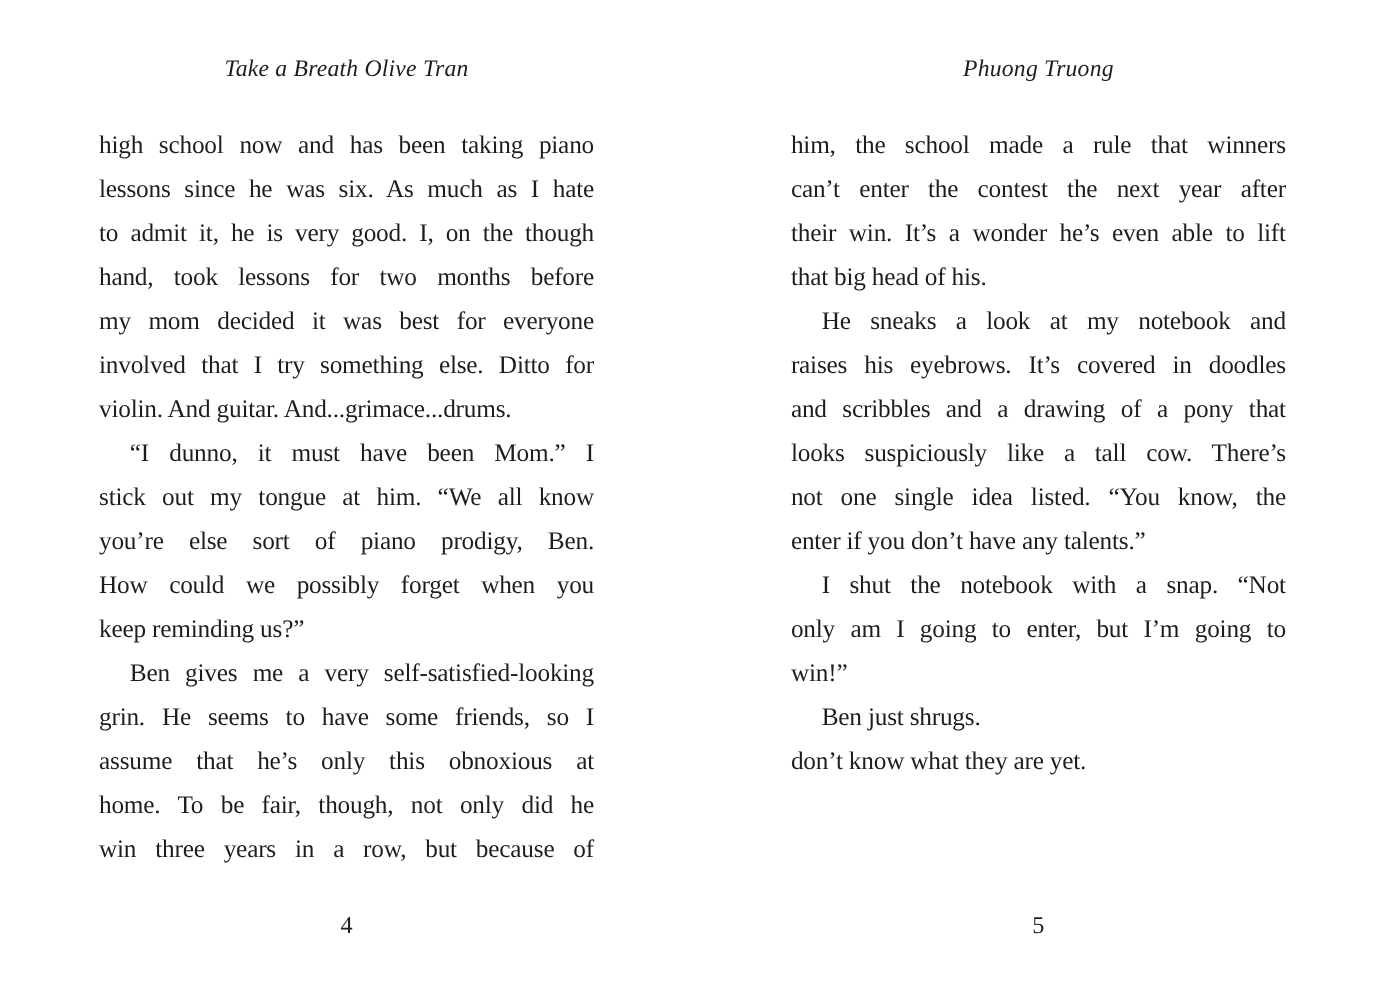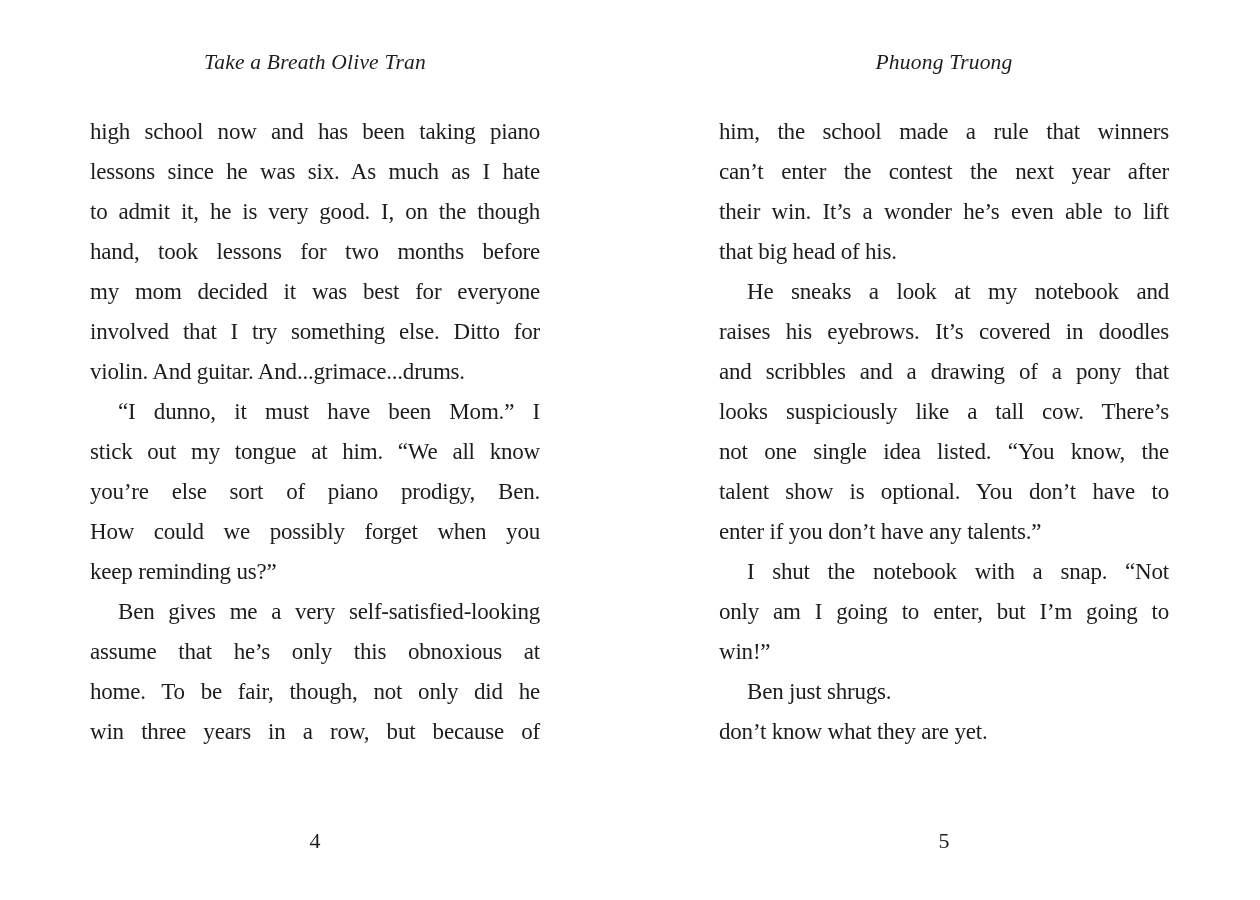--- a/index.html
+++ b/index.html
@@ -87,40 +87,40 @@
         <div class="text-line justify"><span>hand, took lessons for two months before</span></div>
         <div class="text-line justify"><span>my mom decided it was best for everyone</span></div>
         <div class="text-line justify"><span>involved that I try something else. Ditto for</span></div>
         <div class="text-line last"><span>violin. And guitar. And...grimace...drums.</span></div>
         <div class="text-line justify indent"><span>“I dunno, it must have been Mom.” I</span></div>
         <div class="text-line justify"><span>stick out my tongue at him. “We all know</span></div>
         <div class="text-line justify"><span>you’re else sort of piano prodigy, Ben.</span></div>
         <div class="text-line justify"><span>How could we possibly forget when you</span></div>
         <div class="text-line last"><span>keep reminding us?”</span></div>
         <div class="text-line justify indent"><span>Ben gives me a very self-satisfied-looking</span></div>
+        <div class="text-line justify"><span>grin. He seems to have some friends, so I</span></div>
         <div class="text-line justify"><span>assume that he’s only this obnoxious at</span></div>
         <div class="text-line justify"><span>home. To be fair, though, not only did he</span></div>
         <div class="text-line justify"><span>win three years in a row, but because of</span></div>
       </div>
     <footer class="page-number">4</footer>
   </section>
 
   <section class="page page-right">
     <header class="running-header">Phuong Truong</header>
     <div class="page-body">
         <div class="text-line justify"><span>him, the school made a rule that winners</span></div>
         <div class="text-line justify"><span>can’t enter the contest the next year after</span></div>
         <div class="text-line justify"><span>their win. It’s a wonder he’s even able to lift</span></div>
         <div class="text-line last"><span>that big head of his.</span></div>
         <div class="text-line justify indent"><span>He sneaks a look at my notebook and</span></div>
         <div class="text-line justify"><span>raises his eyebrows. It’s covered in doodles</span></div>
         <div class="text-line justify"><span>and scribbles and a drawing of a pony that</span></div>
         <div class="text-line justify"><span>looks suspiciously like a tall cow. There’s</span></div>
         <div class="text-line justify"><span>not one single idea listed. “You know, the</span></div>
-        <div class="text-line justify"><span>talent show is optional. You don’t have to</span></div>
         <div class="text-line last"><span>enter if you don’t have any talents.”</span></div>
         <div class="text-line justify indent"><span>I shut the notebook with a snap. “Not</span></div>
         <div class="text-line justify"><span>only am I going to enter, but I’m going to</span></div>
         <div class="text-line last"><span>win!”</span></div>
         <div class="text-line last indent"><span>Ben just shrugs.</span></div>
         <div class="text-line last"><span>don’t know what they are yet.</span></div>
       </div>
     <footer class="page-number">5</footer>
   </section>
 

